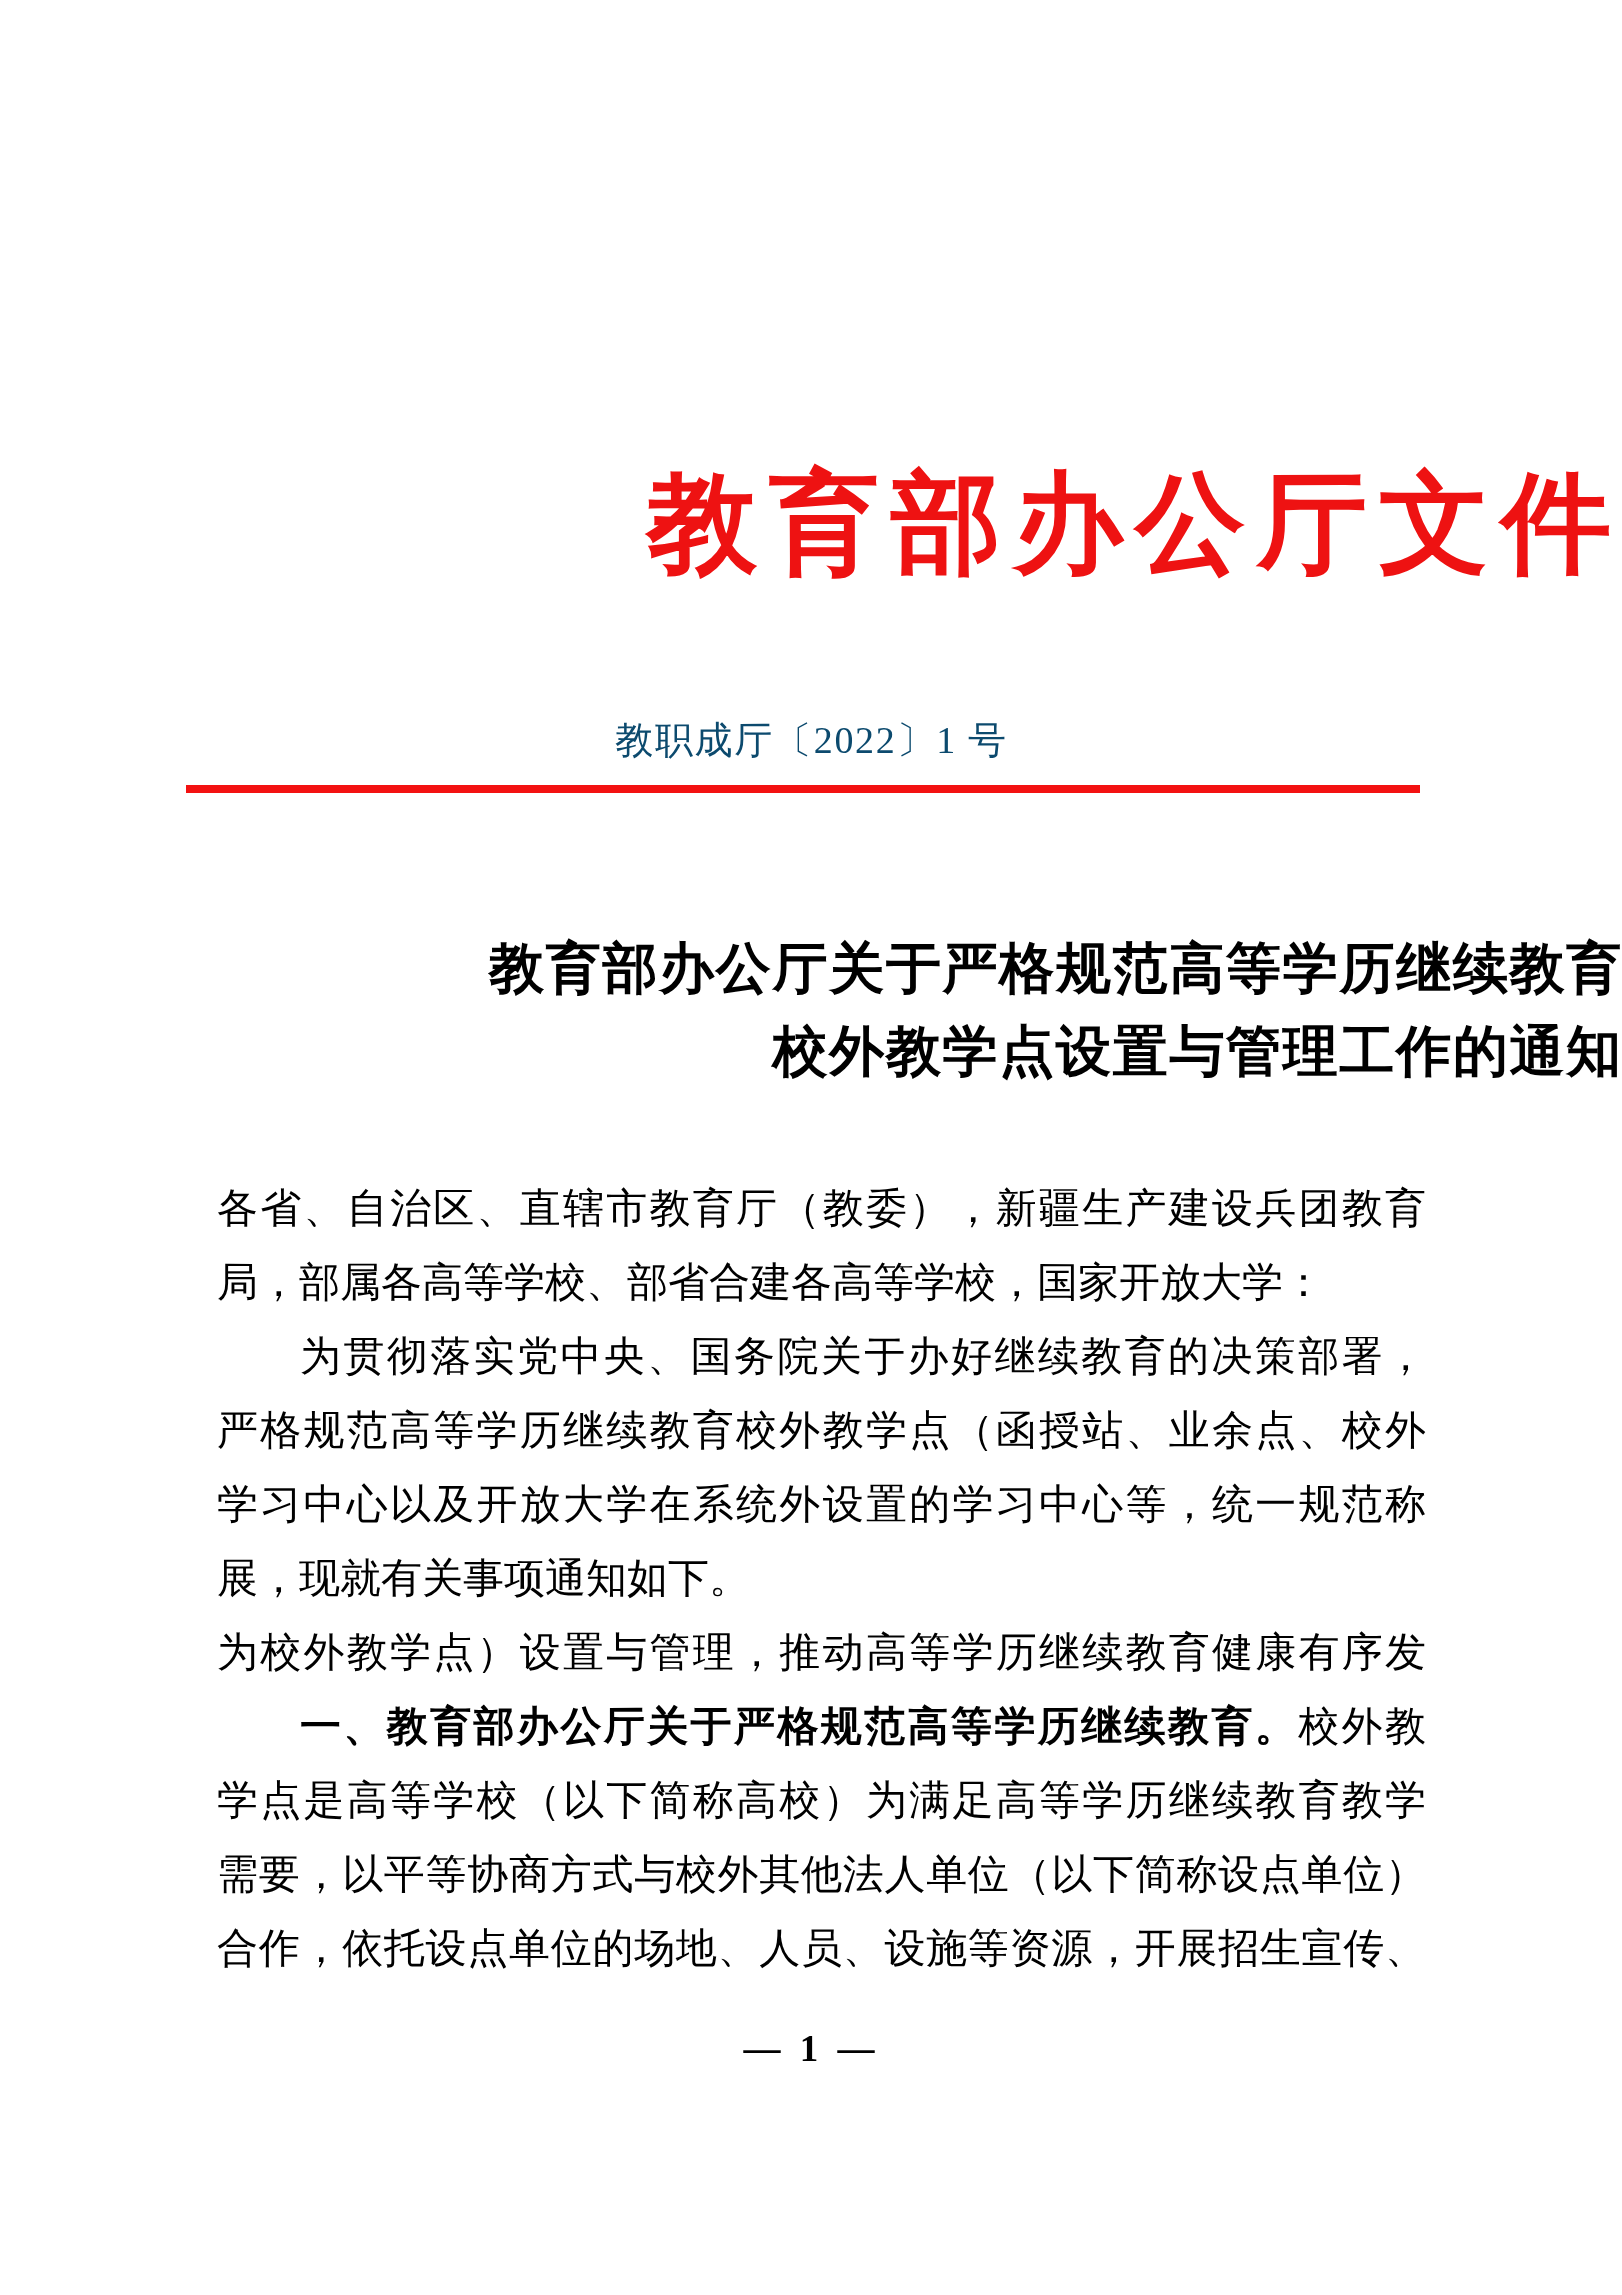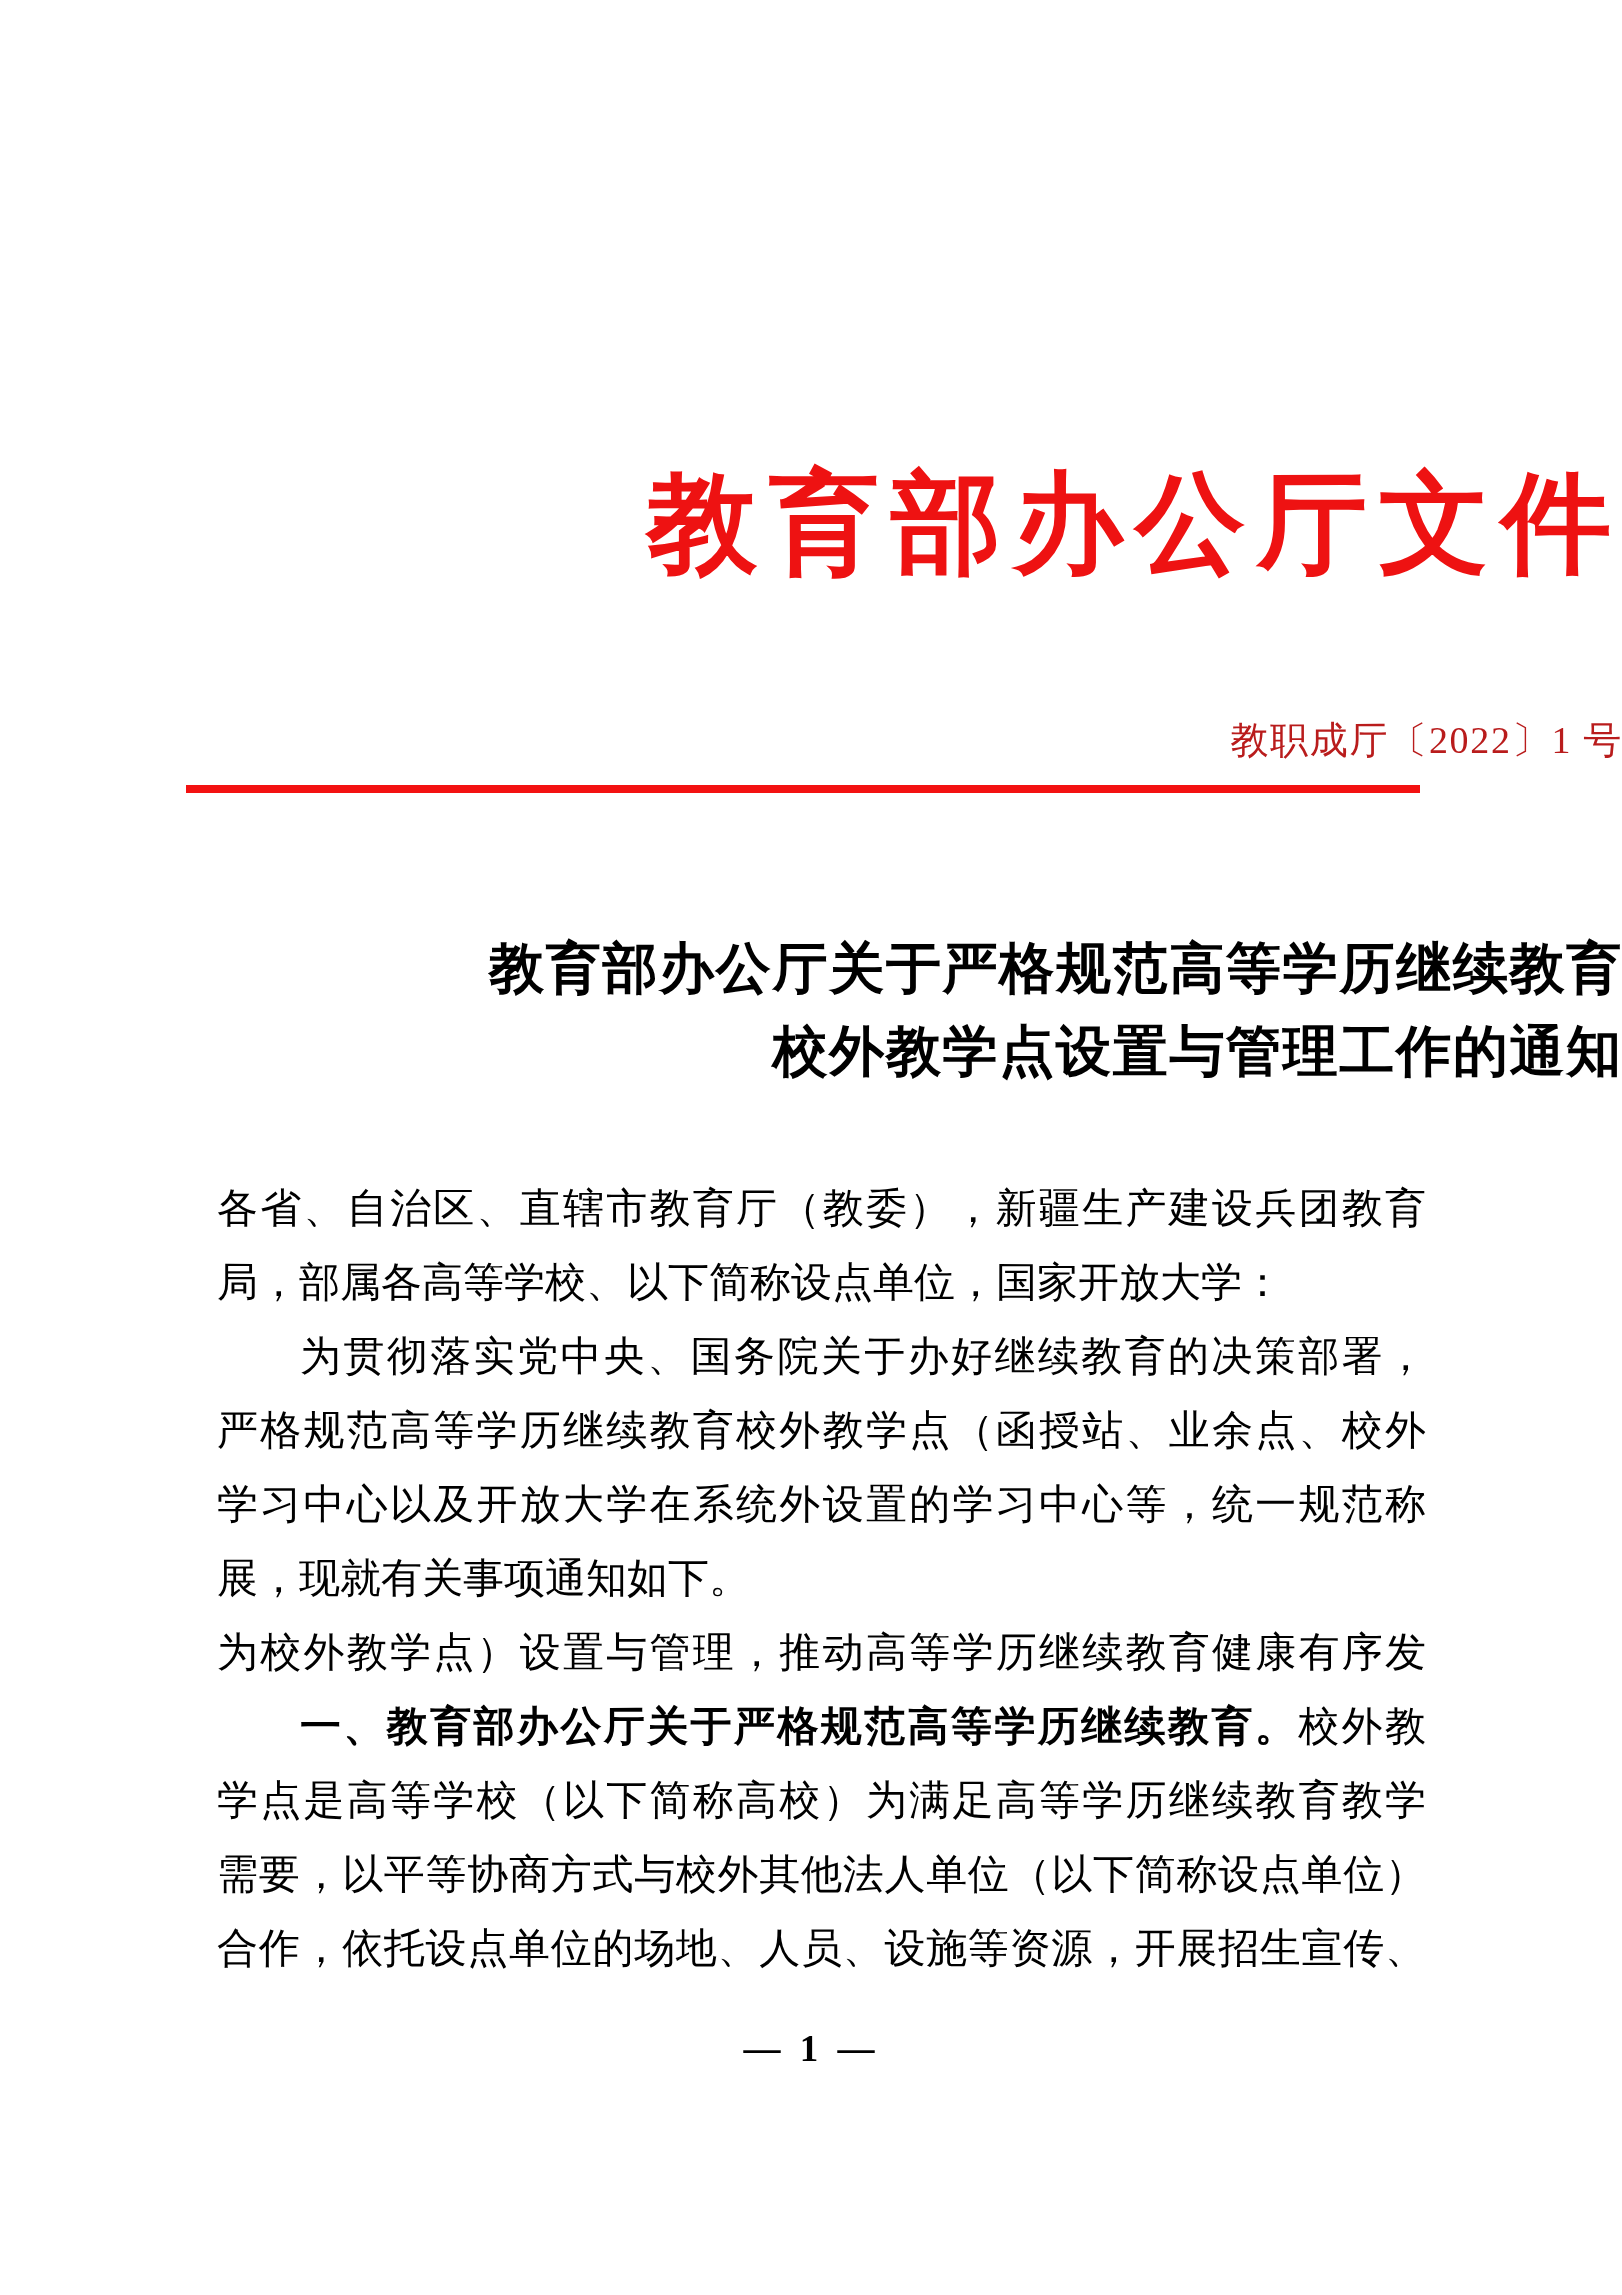--- a/index.html
+++ b/index.html
@@ -29,24 +29,24 @@
     text-indent: 12px;
     line-height: 1.12;
   }
 
   
   .doc-number {
     position: absolute;
     top: 715px;
     left: 0;
     width: 100%;
-    text-align: right;
+    text-align: center;
     font-size: 38px;
     letter-spacing: 1.7px;
-    color: #b91c1c;
+    color: #0c4a6e;
   }
 
   
   .red-divider {
     position: absolute;
     top: 785px;
     left: 186px;
     width: 1234px;
     height: 7.6px;
     background: #f31111;
@@ -120,21 +120,21 @@
 
   <div class="red-divider"></div>
 
   <div class="doc-title">
     <div>教育部办公厅关于严格规范高等学历继续教育</div>
     <div>校外教学点设置与管理工作的通知</div>
   </div>
 
   <div class="body-text">
     <div class="line fill">各省、自治区、直辖市教育厅（教委），新疆生产建设兵团教育</div>
-    <div class="line">局，部属各高等学校、以下简称设点单位，国家开放大学：</div>
+    <div class="line">局，部属各高等学校、部省合建各高等学校，国家开放大学：</div>
     <div class="line fill indent">为贯彻落实党中央、国务院关于办好继续教育的决策部署，</div>
     <div class="line fill">严格规范高等学历继续教育校外教学点（函授站、业余点、校外</div>
     <div class="line fill">学习中心以及开放大学在系统外设置的学习中心等，统一规范称</div>
     <div class="line">展，现就有关事项通知如下。</div>
     <div class="line fill">为校外教学点）设置与管理，推动高等学历继续教育健康有序发</div>
     <div class="line fill indent"><span class="section-head">一、教育部办公厅关于严格规范高等学历继续教育。</span><span>校外教</span></div>
     <div class="line fill">学点是高等学校（以下简称高校）为满足高等学历继续教育教学</div>
     <div class="line fill">需要，以平等协商方式与校外其他法人单位（以下简称设点单位）</div>
     <div class="line fill">合作，依托设点单位的场地、人员、设施等资源，开展招生宣传、</div>
   </div>

